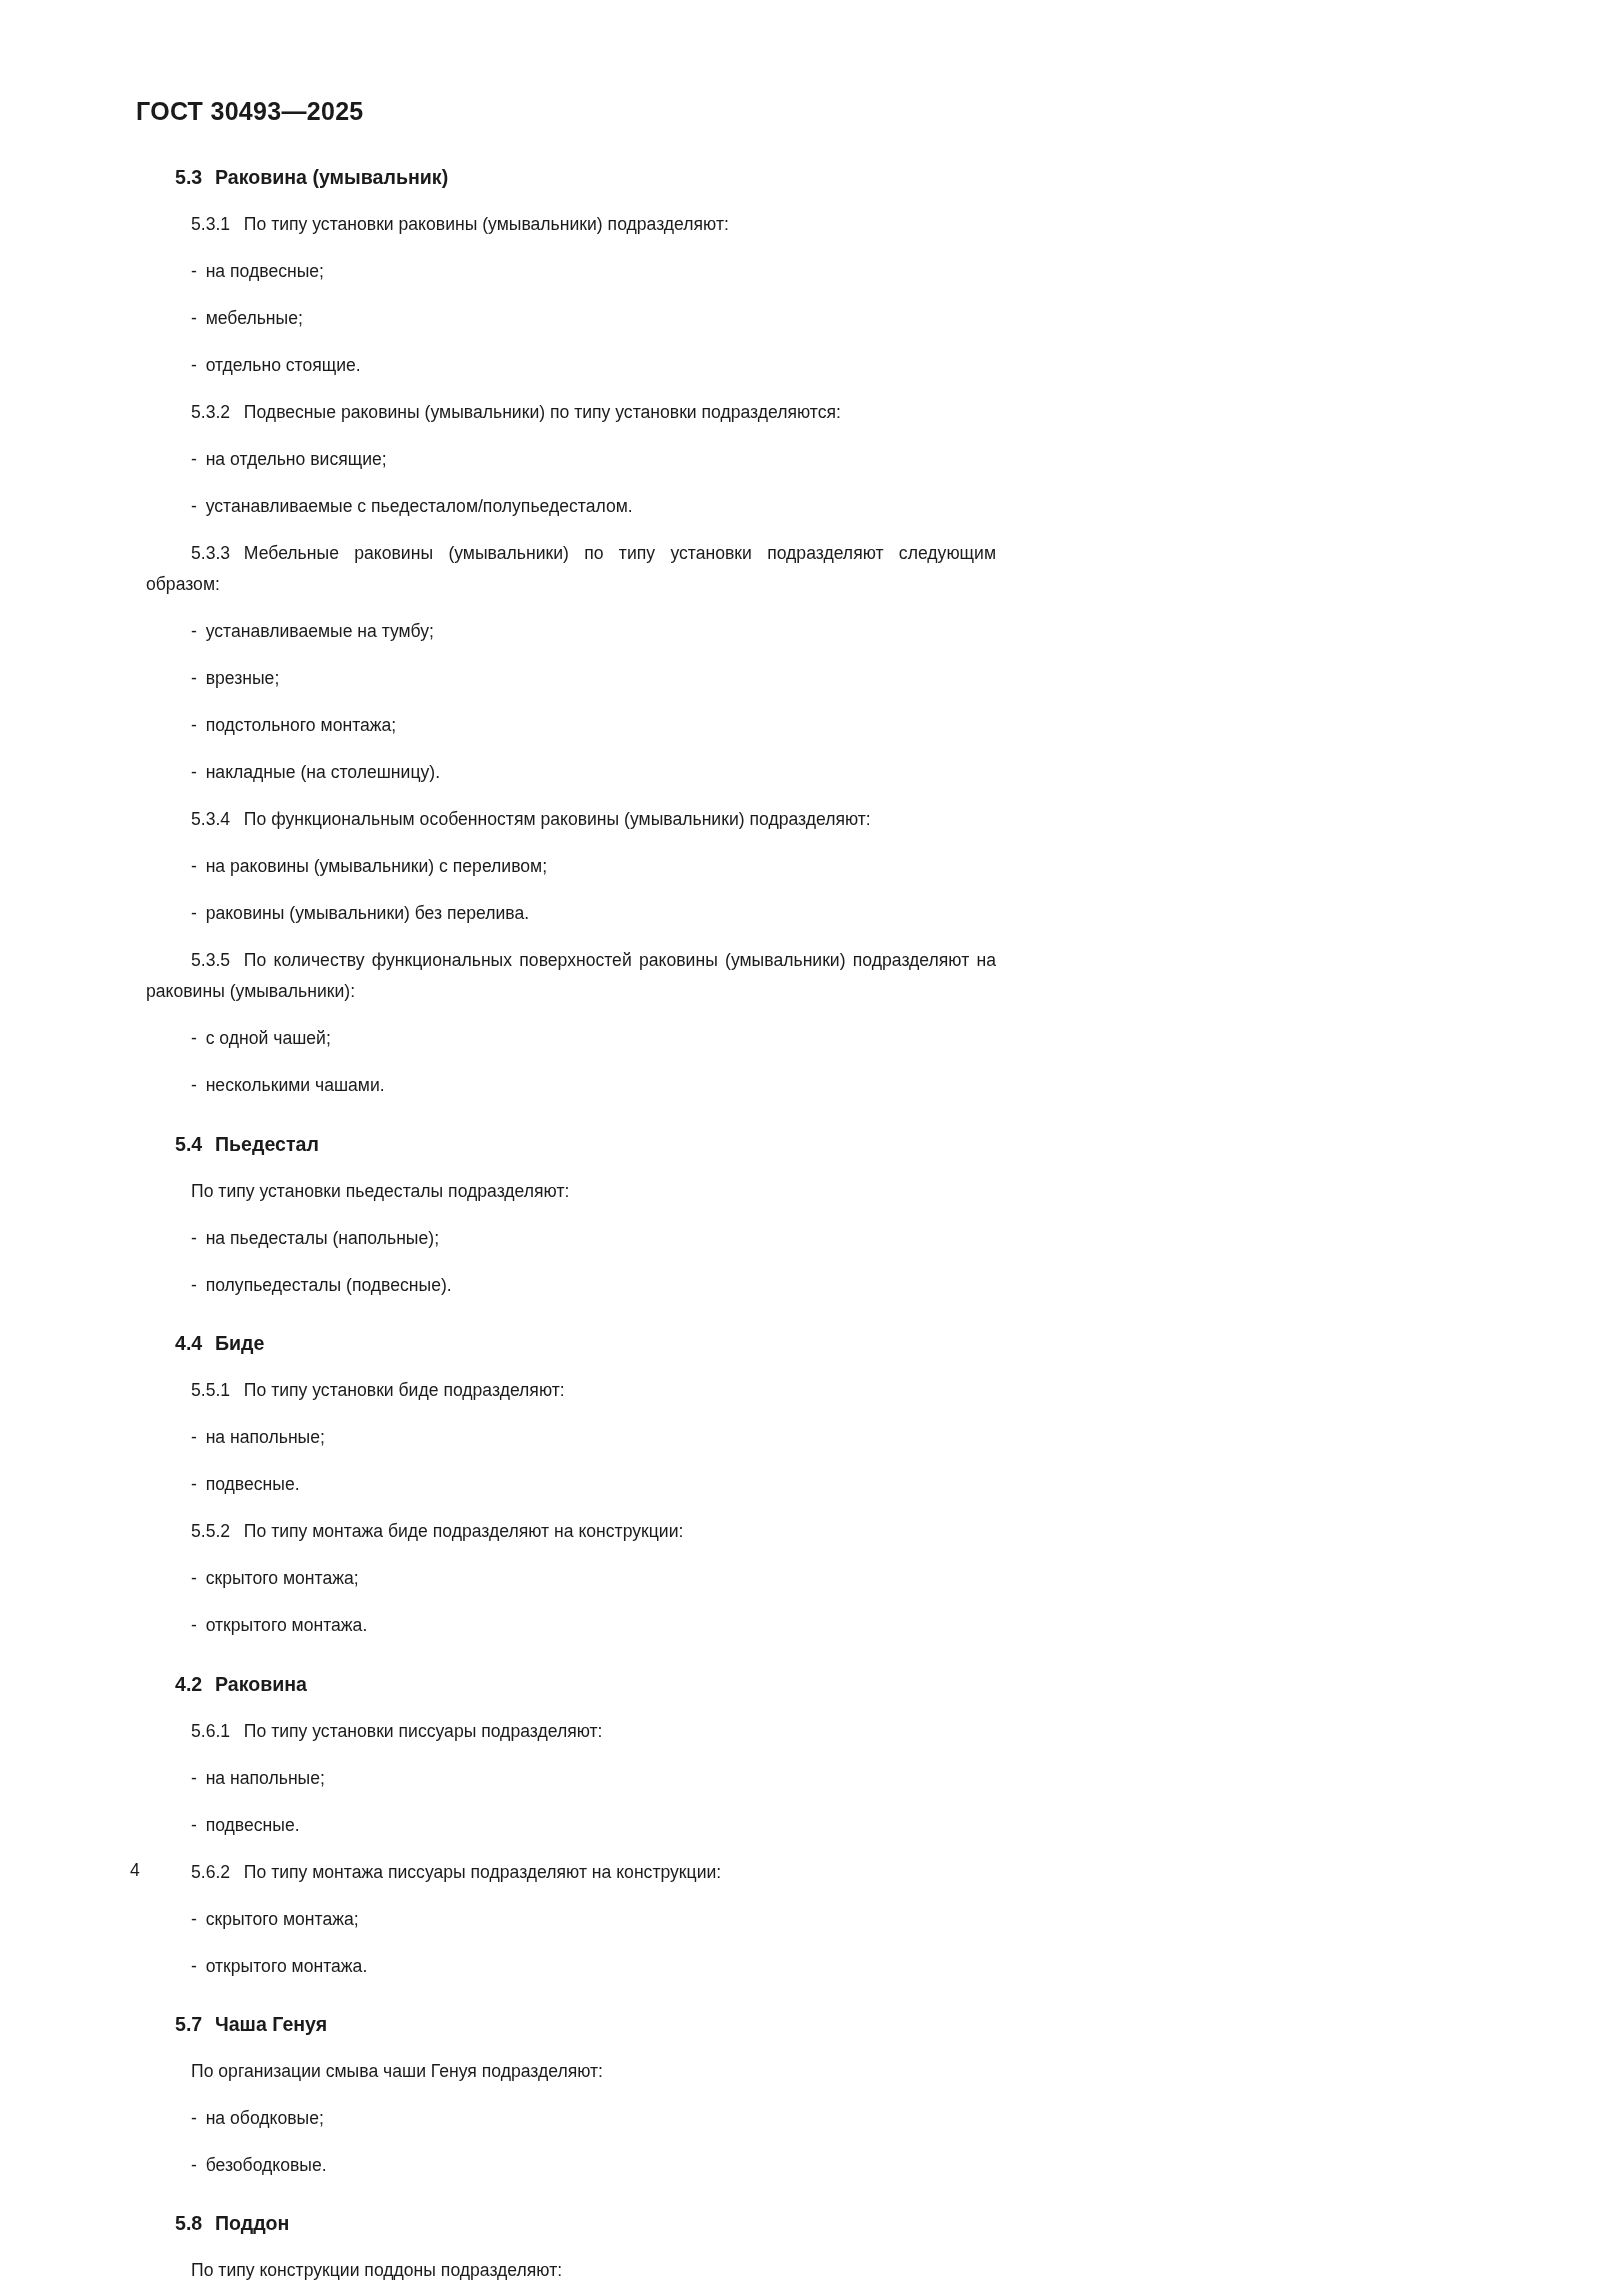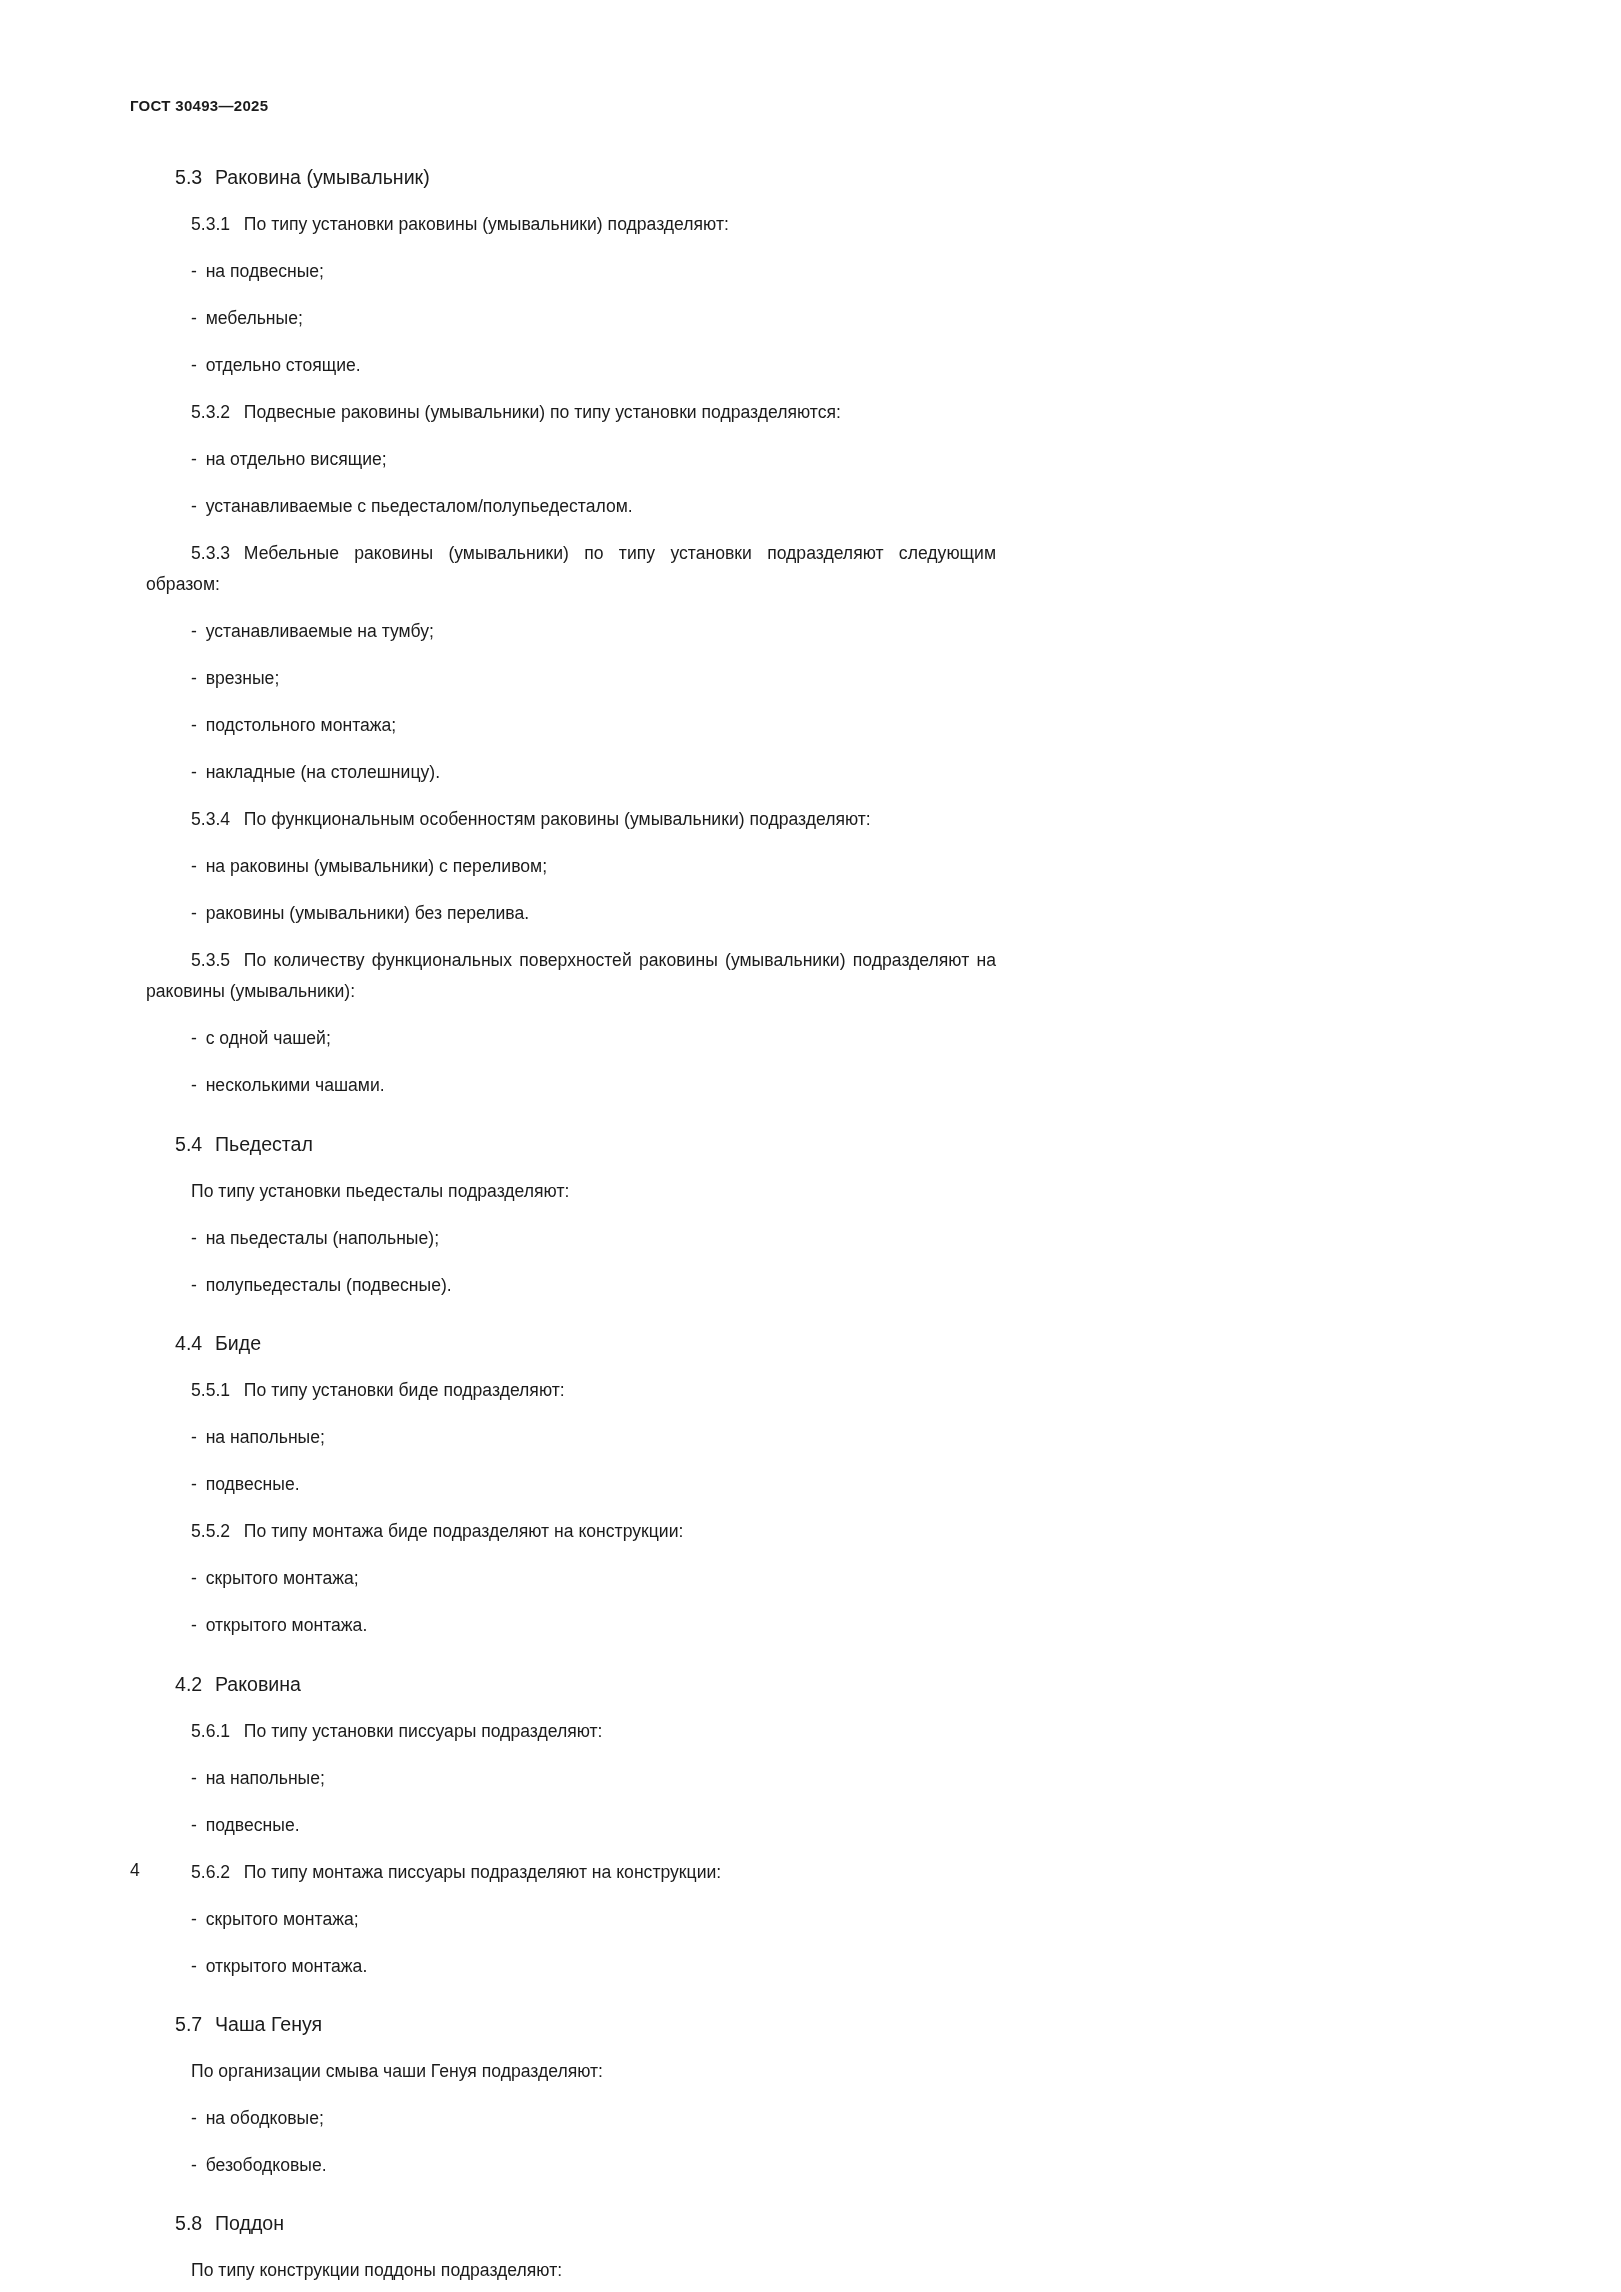--- a/index.html
+++ b/index.html
@@ -8,37 +8,37 @@
     position: relative;
     width: 1621px;
     height: 2293px;
     background: #ffffff;
     overflow: hidden;
     font-family: "Liberation Sans", "DejaVu Sans", sans-serif;
     color: #1b1b1b;
   }
   .doc-header {
     position: absolute;
-    left: 130px;
+    left: 136px;
     top: 97px;
-    font-size: 15px;
+    font-size: 25px;
     font-weight: 700;
     letter-spacing: 0.3px;
   }
   .content {
     position: absolute;
     left: 130px;
     top: 135px;
     width: 882px;
   }
   .doc-section { margin: 0; }
   .section-heading {
     font-size: 19.6px;
     line-height: 31px;
-    font-weight: 400;
+    font-weight: 700;
     margin: 27.4px 0 15.7px 0;
     text-indent: 45px;
   }
   .section-heading .h-num { margin-right: 12.7px; }
   .para {
     font-size: 17.6px;
     line-height: 31px;
     margin: 16px;
     text-align: justify;
     text-indent: 45px;

